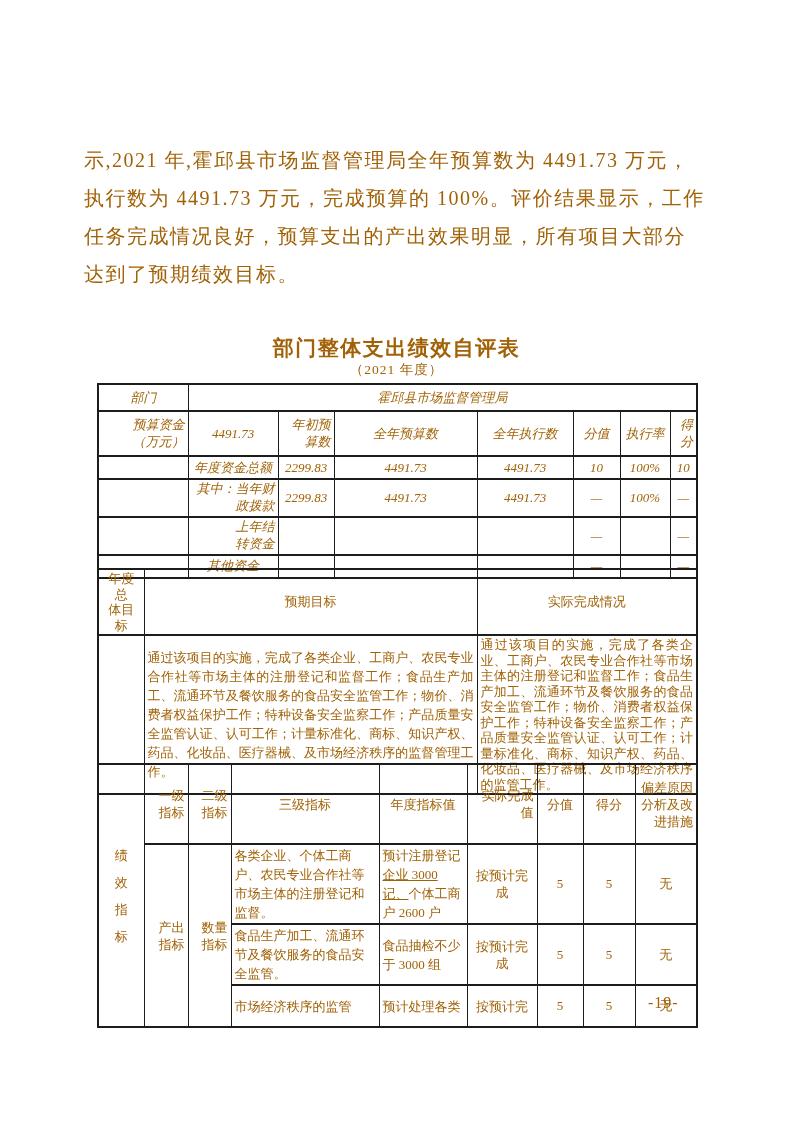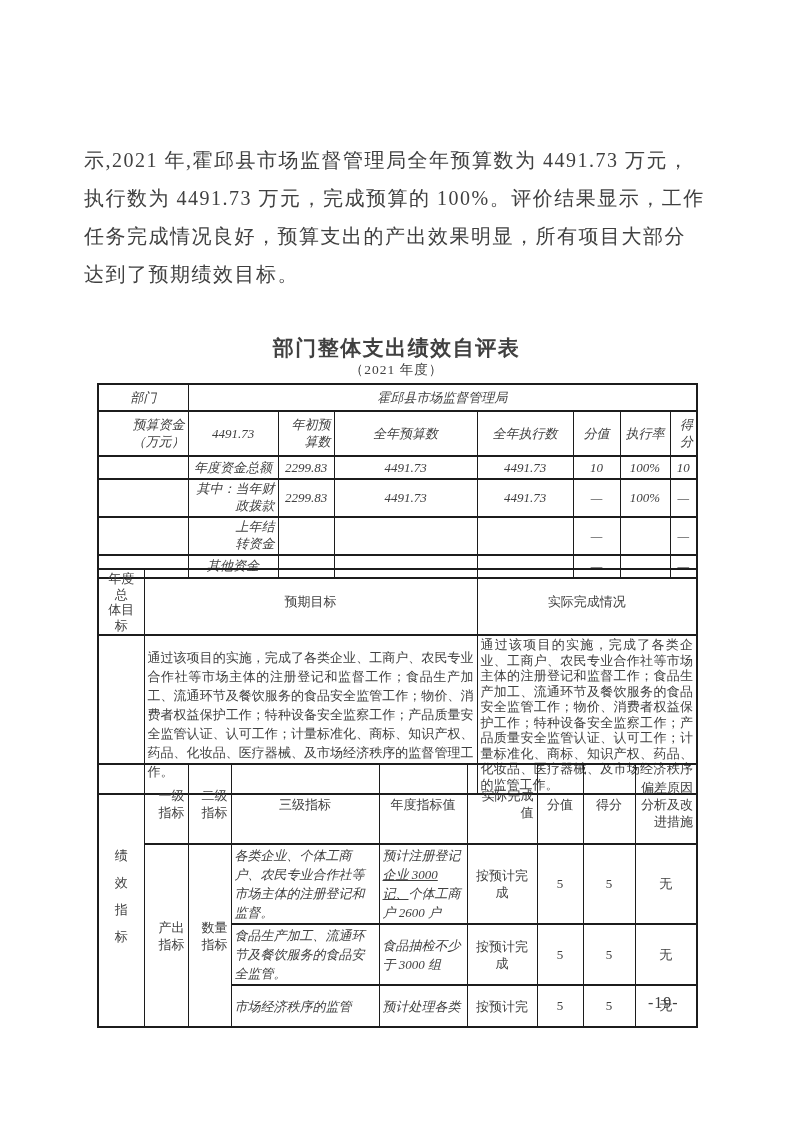--- a/index.html
+++ b/index.html
@@ -1,18 +1,18 @@
 <!DOCTYPE html>
 <html><head>
 <meta charset="utf-8">
 <style>
   html,body{margin:0;padding:0;background:#e8e8e8;}
   .page{
     position:relative;width:793px;height:1122px;background:#ffffff;
-    font-family:"Liberation Serif","DejaVu Serif",serif;color:#404040;
+    font-family:"Liberation Serif","DejaVu Serif",serif;color:#a16207;
     margin:0 auto;overflow:hidden;
   }
   .intro{position:absolute;left:84px;top:141px;width:628px;
     font-size:20px;line-height:38px;letter-spacing:1.5px;}
   .intro div{white-space:nowrap;}
   .doc-title{position:absolute;left:97px;top:334px;width:599px;text-align:center;
     font-family:Liberation Sans, sans-serif;font-weight:bold;
     font-size:21px;letter-spacing:1.5px;}
   .doc-subtitle{position:absolute;left:97px;top:361px;width:599px;text-align:center;
     font-size:13.5px;letter-spacing:1px;}
@@ -23,21 +23,21 @@
     border-top:2px solid #1c1c1c;border-bottom:2px solid #1c1c1c;
     font-size:13px;padding:1px 3px;vertical-align:middle;overflow:hidden;
   }
   .c{text-align:center;}
   .pre{white-space:pre-line;line-height:1.3;text-align:right;}
   .vlab{white-space:pre-line;text-align:center;line-height:15.5px;}
   .vlab2{white-space:pre-line;text-align:center;line-height:27px;font-weight:normal;}
   .goal{ text-align:justify;vertical-align:middle;padding:4px 8px;font-size:12px;}
   .goal-left{line-height:19px;}
   .goal-right{line-height:15.5px;}
-  .lft{text-align:left;padding:3px 7px;font-size:12px;line-height:19px;vertical-align:middle;font-style:italic;}
+  .lft{text-align:left;padding:3px 7px;font-size:12px;line-height:19px;vertical-align:middle;}
   .sm{font-size:12px;line-height:17px;}
   .u{text-decoration:underline;}
   .footer-pageno{position:absolute;left:648px;top:994px;font-size:16px;letter-spacing:1px;}
 </style>
 </head>
 <body>
 
 <div class="page">
 
   <div class="intro">

